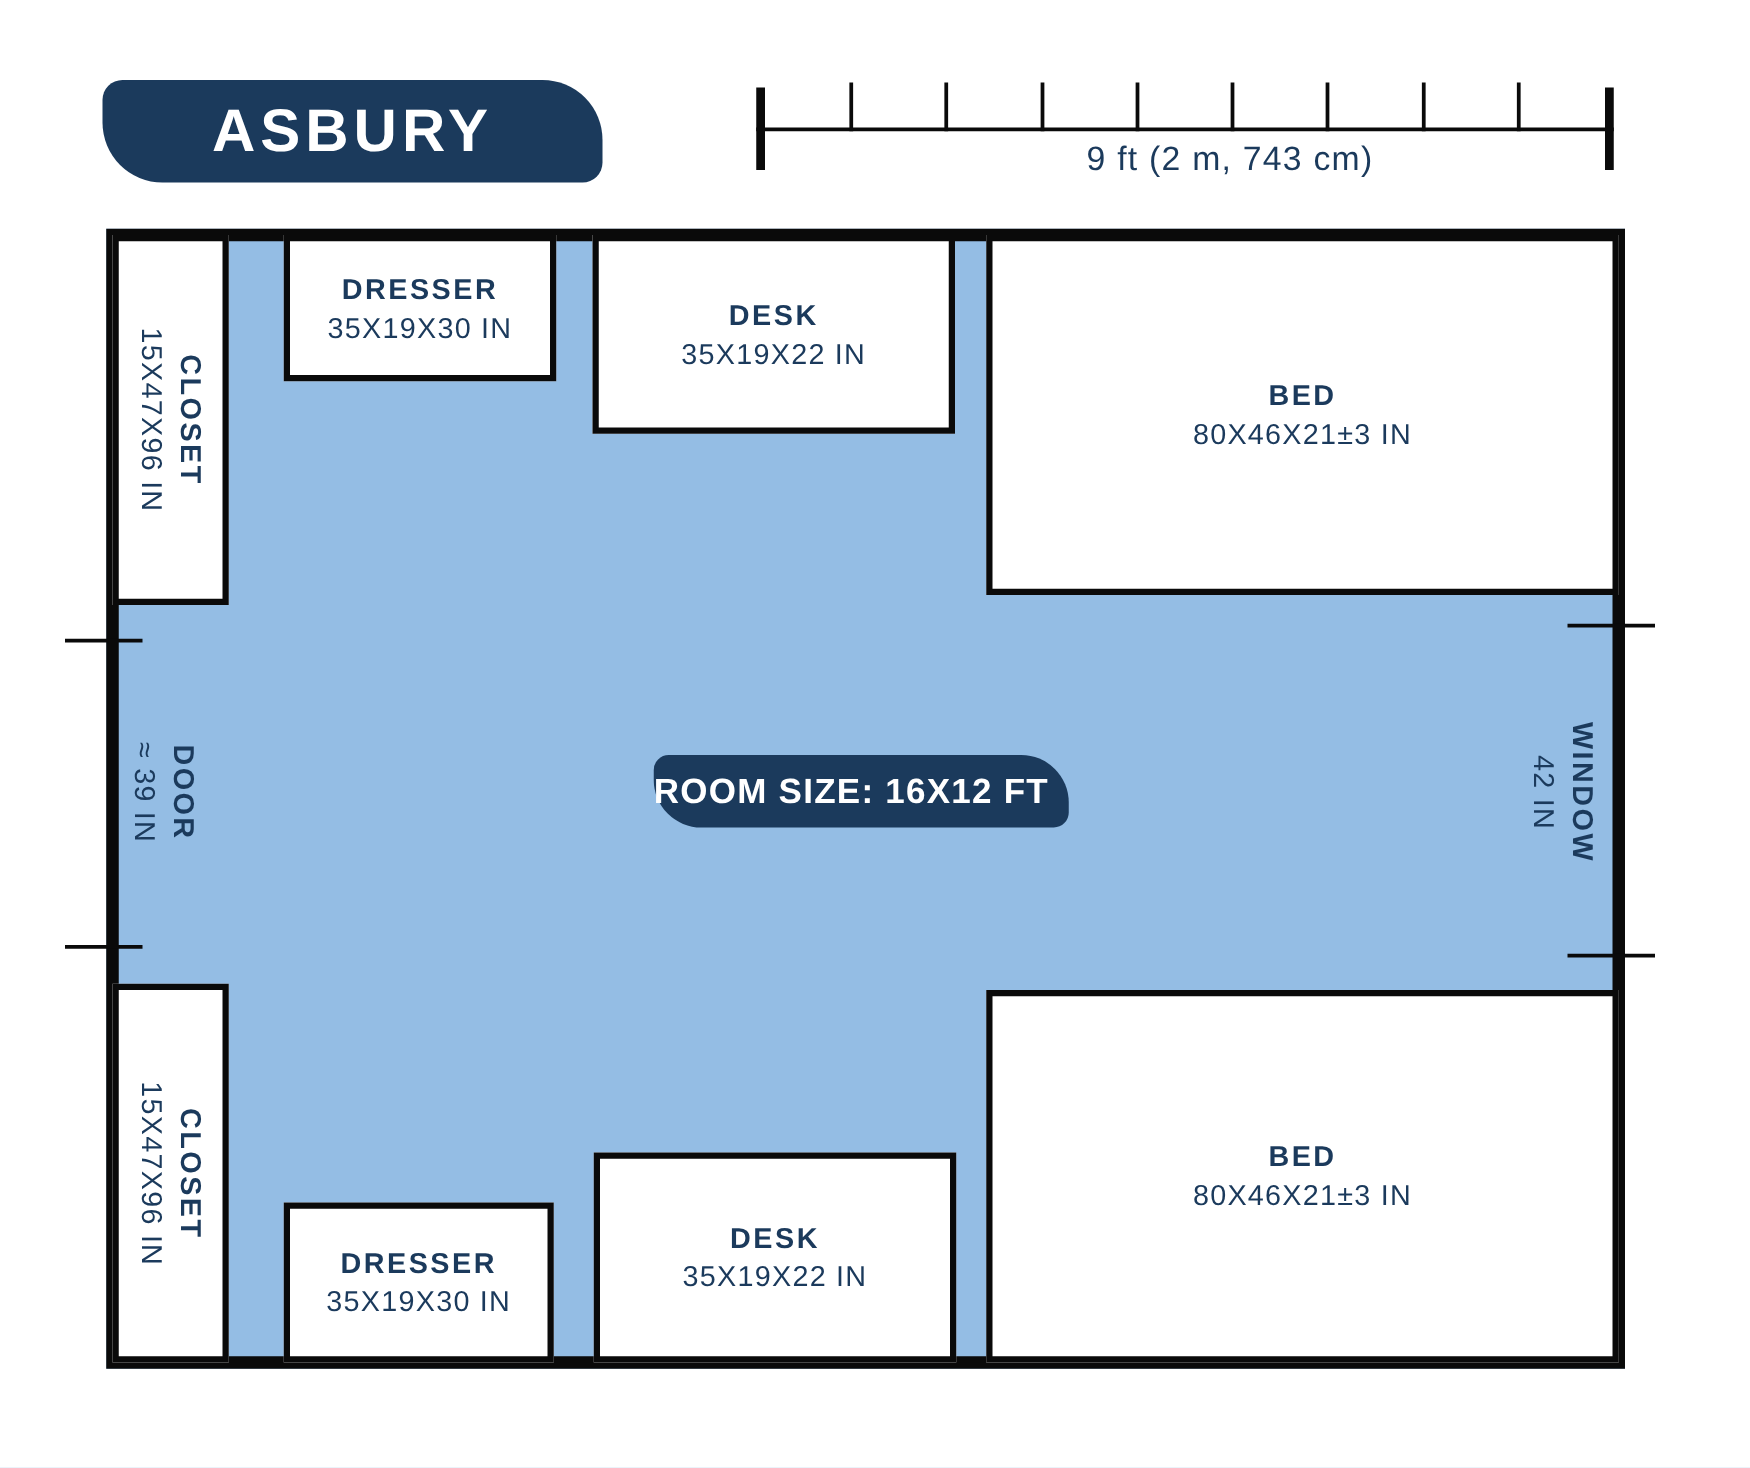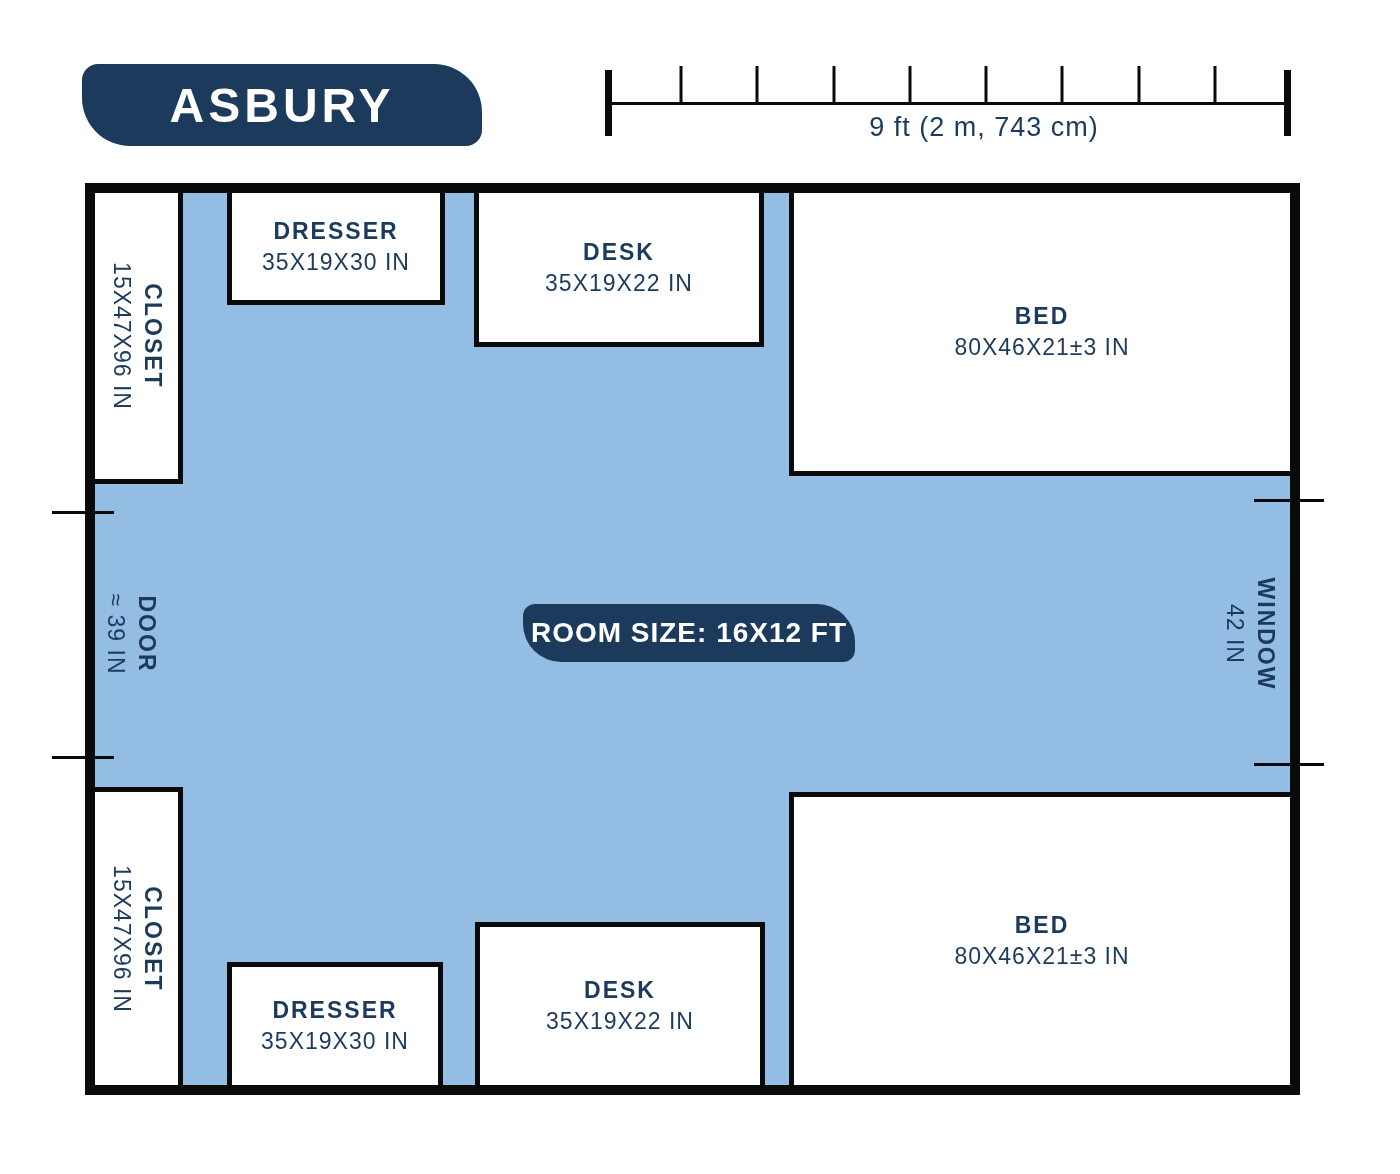--- a/index.html
+++ b/index.html
@@ -129,21 +129,21 @@
   .window-tick-top { left: 1254px; top: 499px; width: 70px; }
   .window-tick-bottom { left: 1254px; top: 763px; width: 70px; }
 
   
   .room-size-badge {
     position: absolute;
     left: 523px; top: 604px;
     width: 332px; height: 58px;
     background: #1b3a5c;
     border-radius: 12px 38px 12px 38px;
-    display: flex; align-items: center; justify-content: center;
+    display: flex; align-items: center; 
     color: #ffffff;
     font-size: 28px;
     font-weight: bold;
     letter-spacing: 1px;
   }
 </style>
 </head>
 <body>
 
 <div class="canvas">

